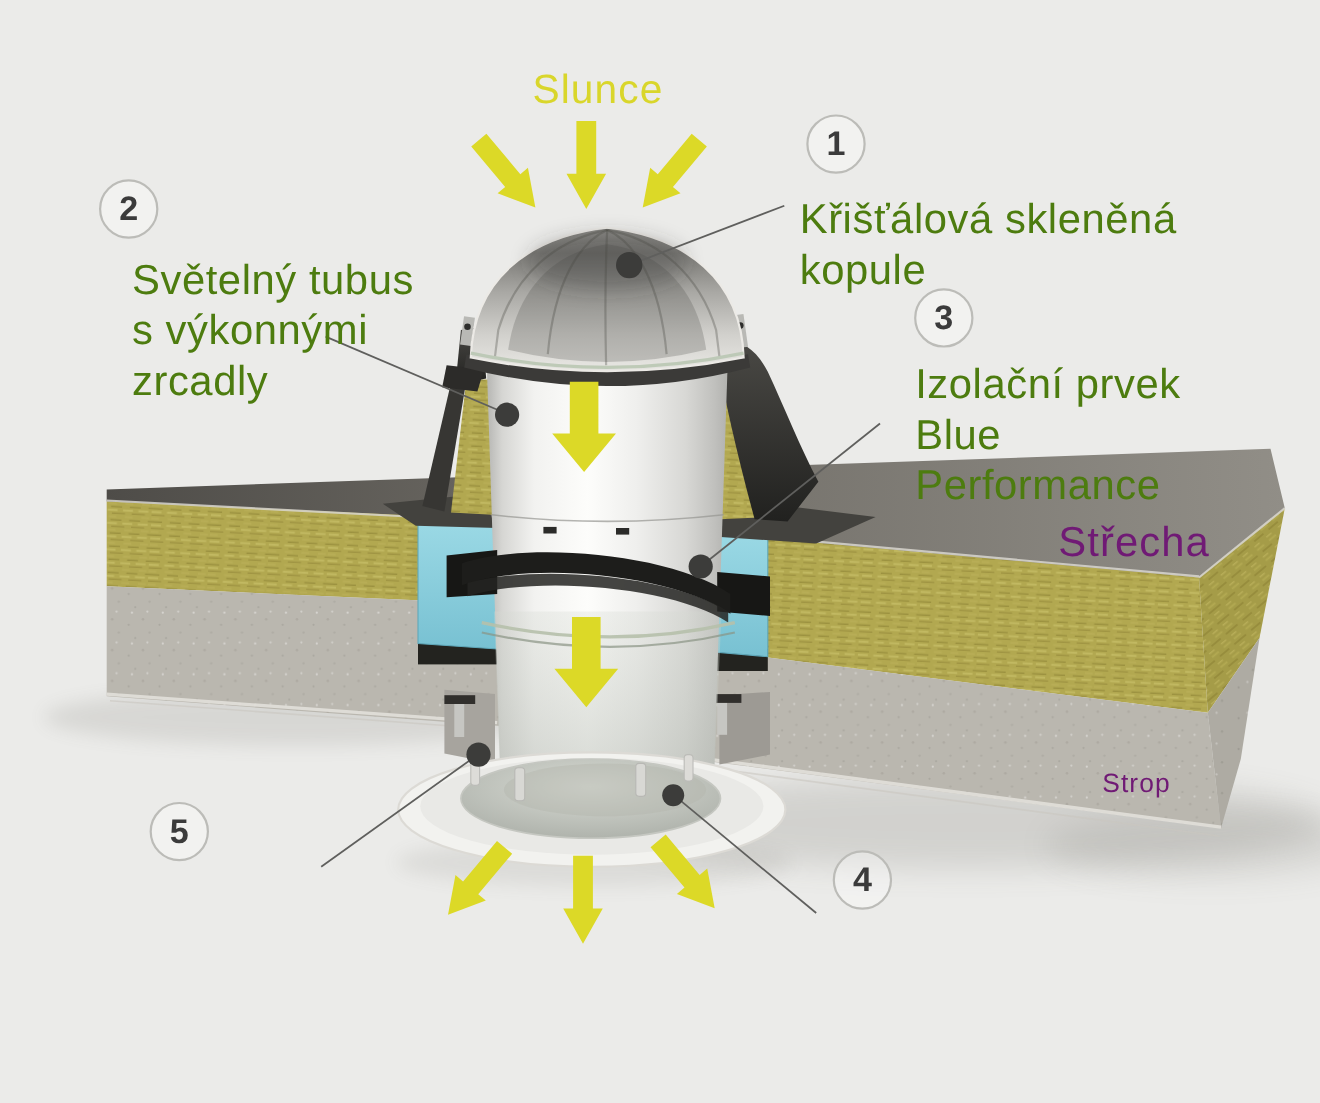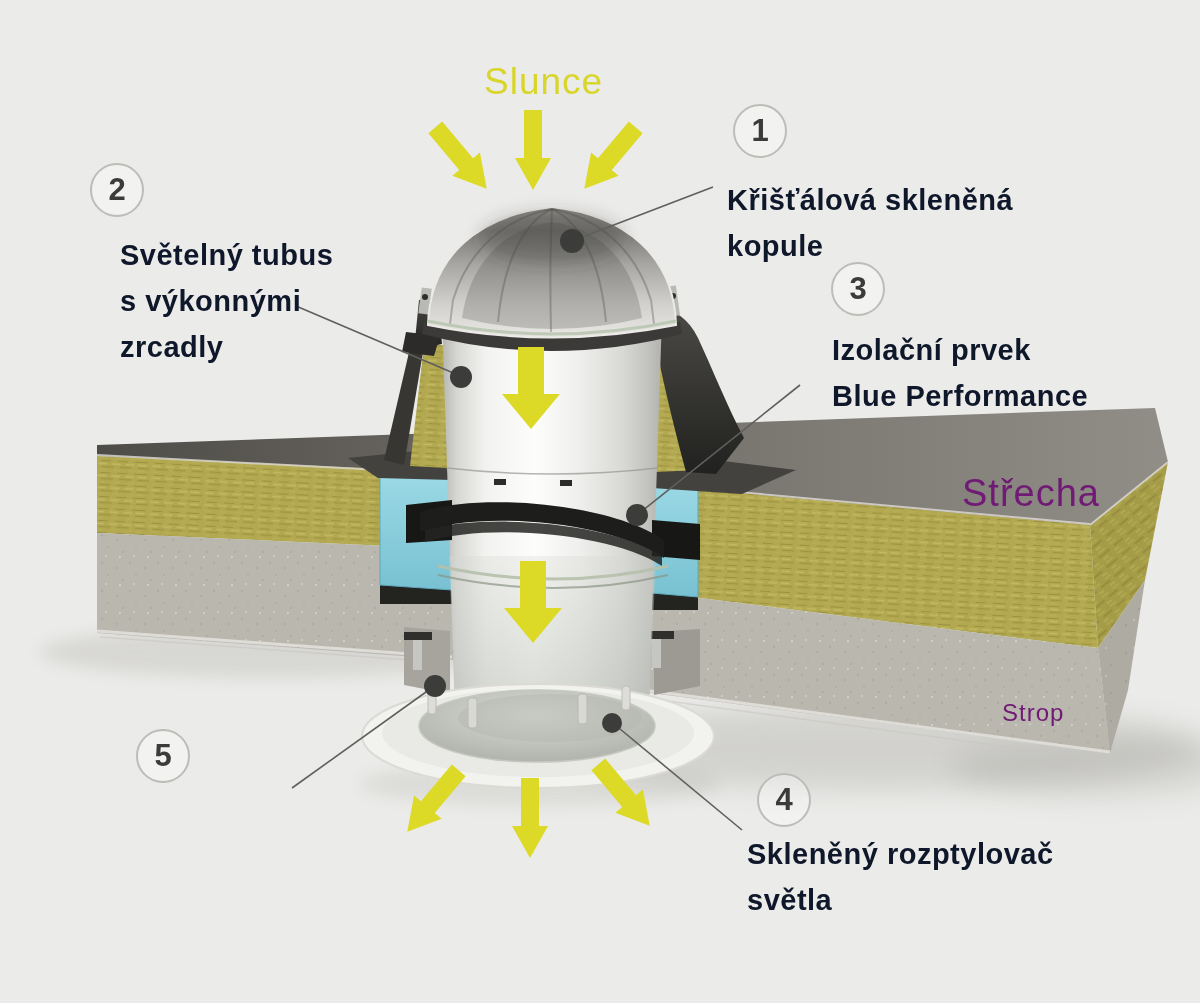--- a/index.html
+++ b/index.html
@@ -20,22 +20,22 @@
     border:2px solid #bcbcb8;background:rgba(255,255,255,0.35);
     display:flex;align-items:center;justify-content:center;
     font-size:31px;font-weight:700;color:#3b3b3b;box-sizing:border-box;
   }
   .b1{left:733px;top:91px;}
   .b2{left:90px;top:150px;}
   .b3{left:831px;top:249px;}
   .b4{left:757px;top:760px;}
   .b5{left:136px;top:716px;}
   .callout-text{
-    position:absolute;font-size:29px;line-height:46px;color:#0f172a;
-    letter-spacing:0.5px;white-space:pre-line;font-weight:bold;
+    position:absolute;font-size:38px;line-height:46px;color:#4d7c0f;
+    letter-spacing:0.5px;white-space:pre-line;
   }
   .t1{left:727px;top:164px;}
   .t2{left:84px;top:219px;margin-left:36px;}
   .t3{left:832px;top:314px;}
   .t4{left:747px;top:818px;}
   .t5{left:135px;top:770px;}
   .surface-label{position:absolute;color:#701a75;letter-spacing:1px;}
   .roof-label{left:962px;top:459px;font-size:38px;}
   .ceiling-label{left:1002px;top:686px;font-size:24px;}
   .watermark{
@@ -271,21 +271,19 @@
   <div class="badge b5">
         <span>5</span>
       </div>
 
   <div class="callout-text t1">Křišťálová skleněná kopule</div>
   <div class="callout-text t2">Světelný tubus
 s výkonnými
 zrcadly</div>
   <div class="callout-text t3">Izolační prvek
 Blue Performance</div>
-  <div class="callout-text t4">Skleněný rozptylovač
-světla</div>
 
   <div class="surface-label roof-label">Střecha</div>
   <div class="surface-label ceiling-label">Strop</div>
 
 </div>
 
 </div>
 
 </body></html>

